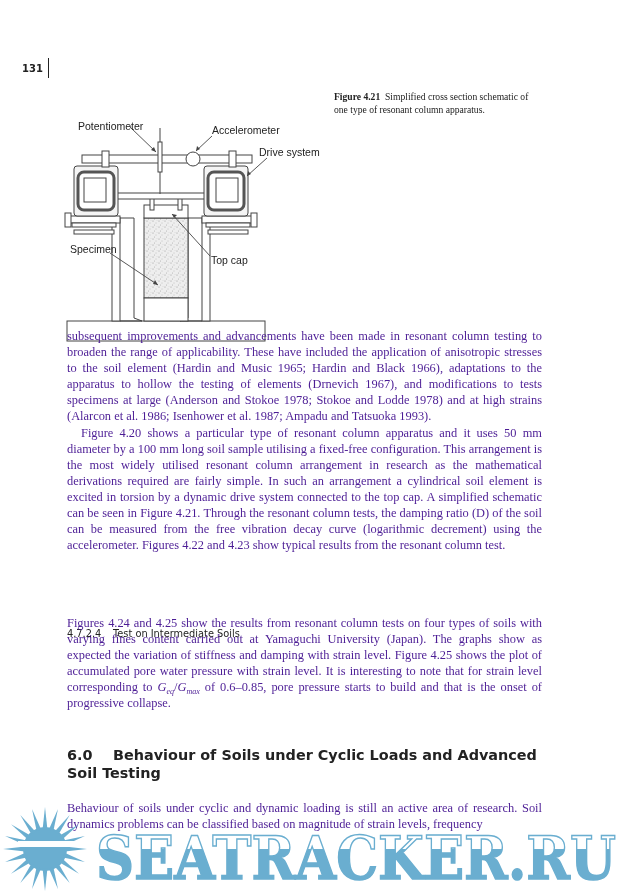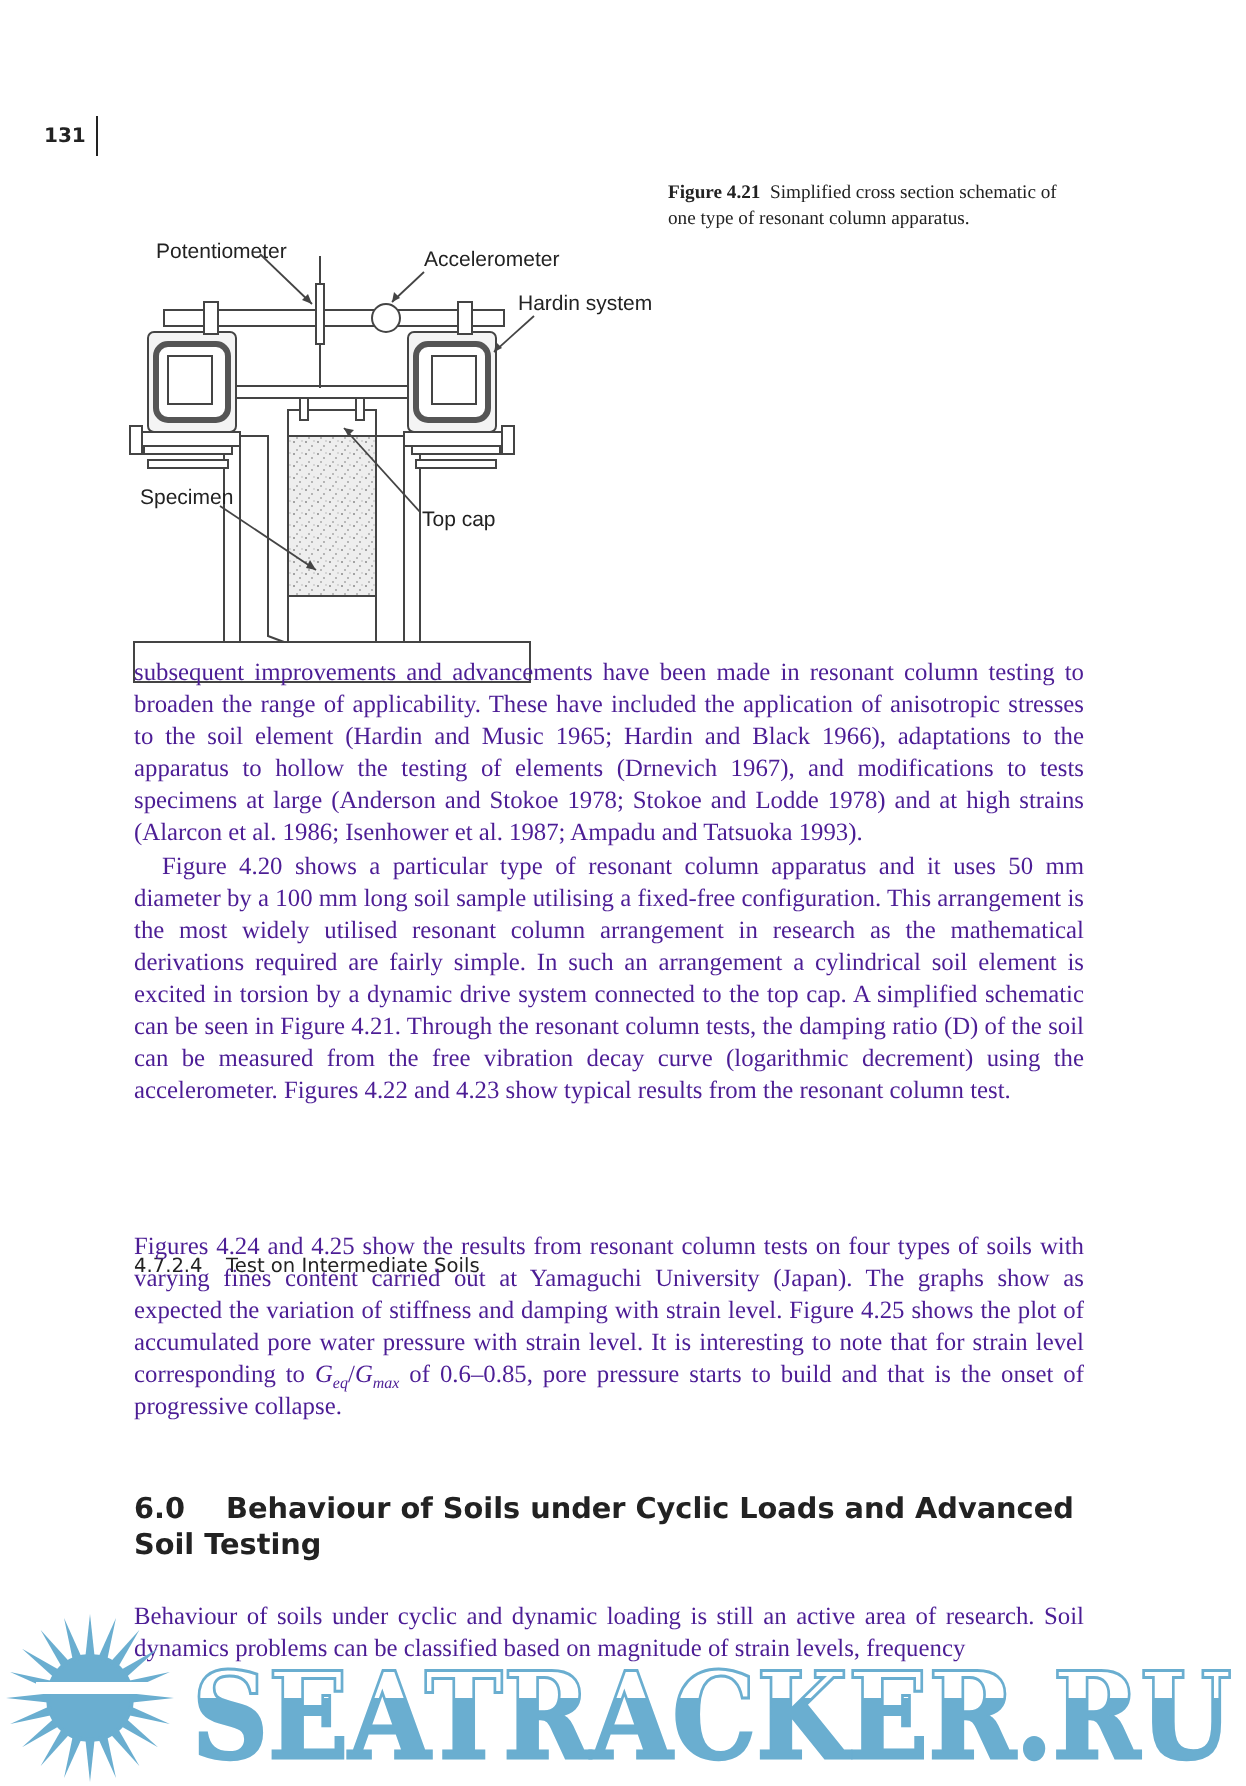--- a/index.html
+++ b/index.html
@@ -127,21 +127,21 @@
         <polygon points="94,34 89,32 92,29"></polygon>
         <polygon points="134,33 135,28 138,31"></polygon>
         <polygon points="185,58 186,53 189,56"></polygon>
         <polygon points="96,167 91,166 93,162"></polygon>
         <polygon points="110,96 115,97 112,100"></polygon>
       </g>
     </g>
   </svg>
   <span class="fig-label" style="left:16px; top:2px;">Potentiometer</span>
   <span class="fig-label" style="left:150px; top:6px;">Accelerometer</span>
-  <span class="fig-label" style="left:197px; top:28px;">Hardin system</span>
+  <span class="fig-label" style="left:197px; top:28px;">Drive system</span>
   <span class="fig-label" style="left:8px; top:125px;">Specimen</span>
   <span class="fig-label" style="left:149px; top:136px;text-align:right;">Top cap</span>
 </div>
 
 <div class="caption">
   <span class="fignum">Figure 4.21</span>&nbsp;
   <span>Simplified cross section schematic of one type of resonant column apparatus.</span>
 </div>
 
 <div class="body-text" style="top:328px;">

